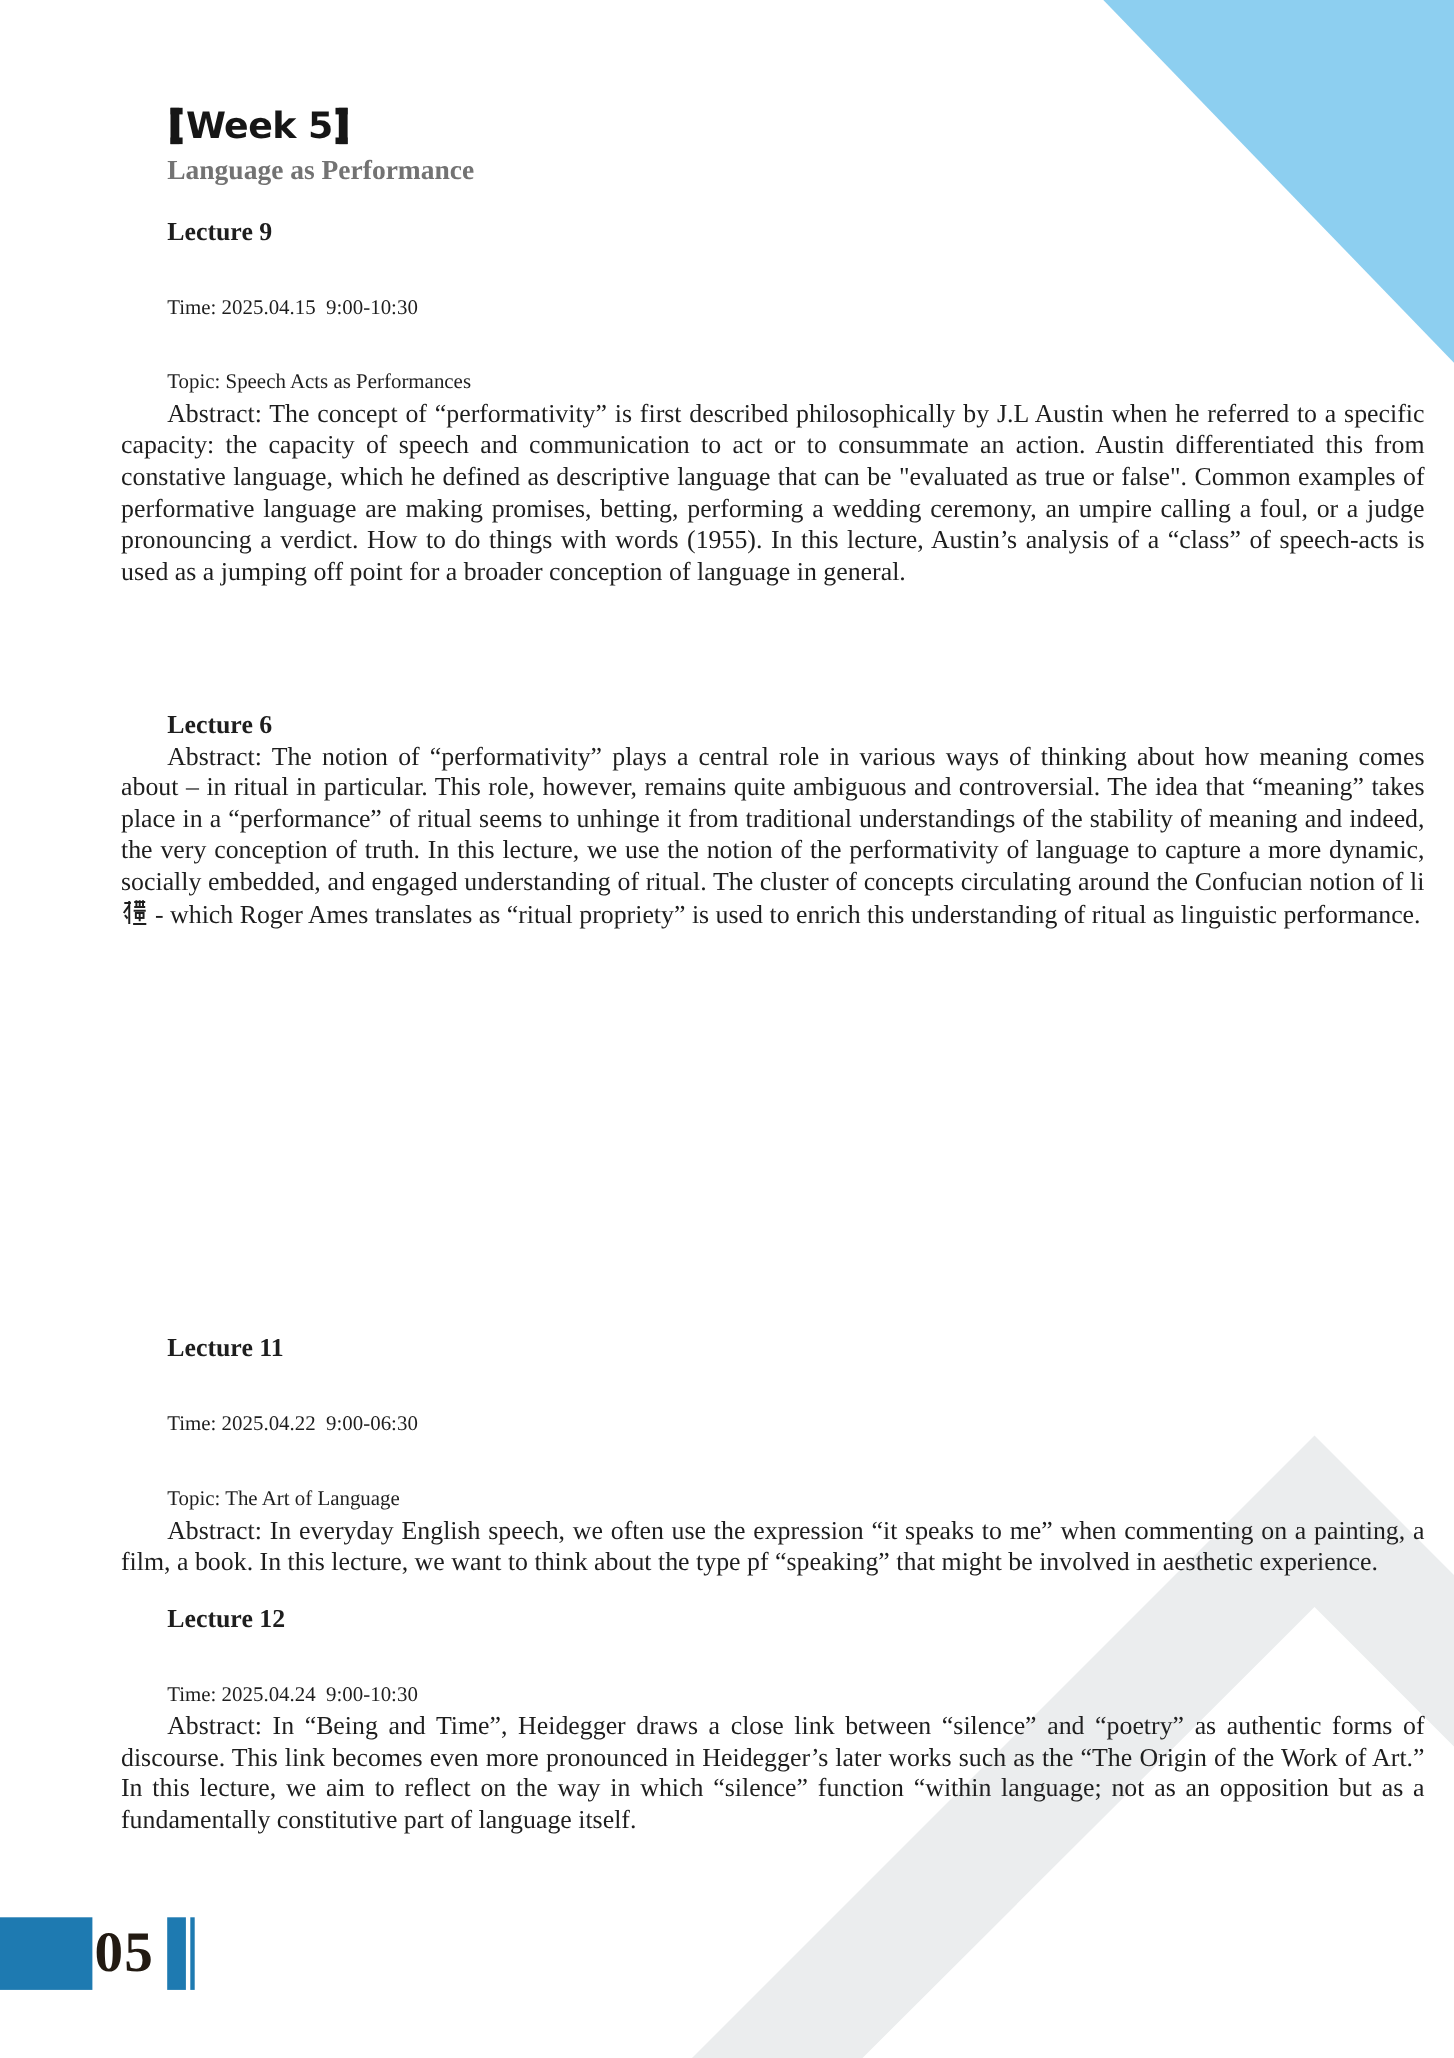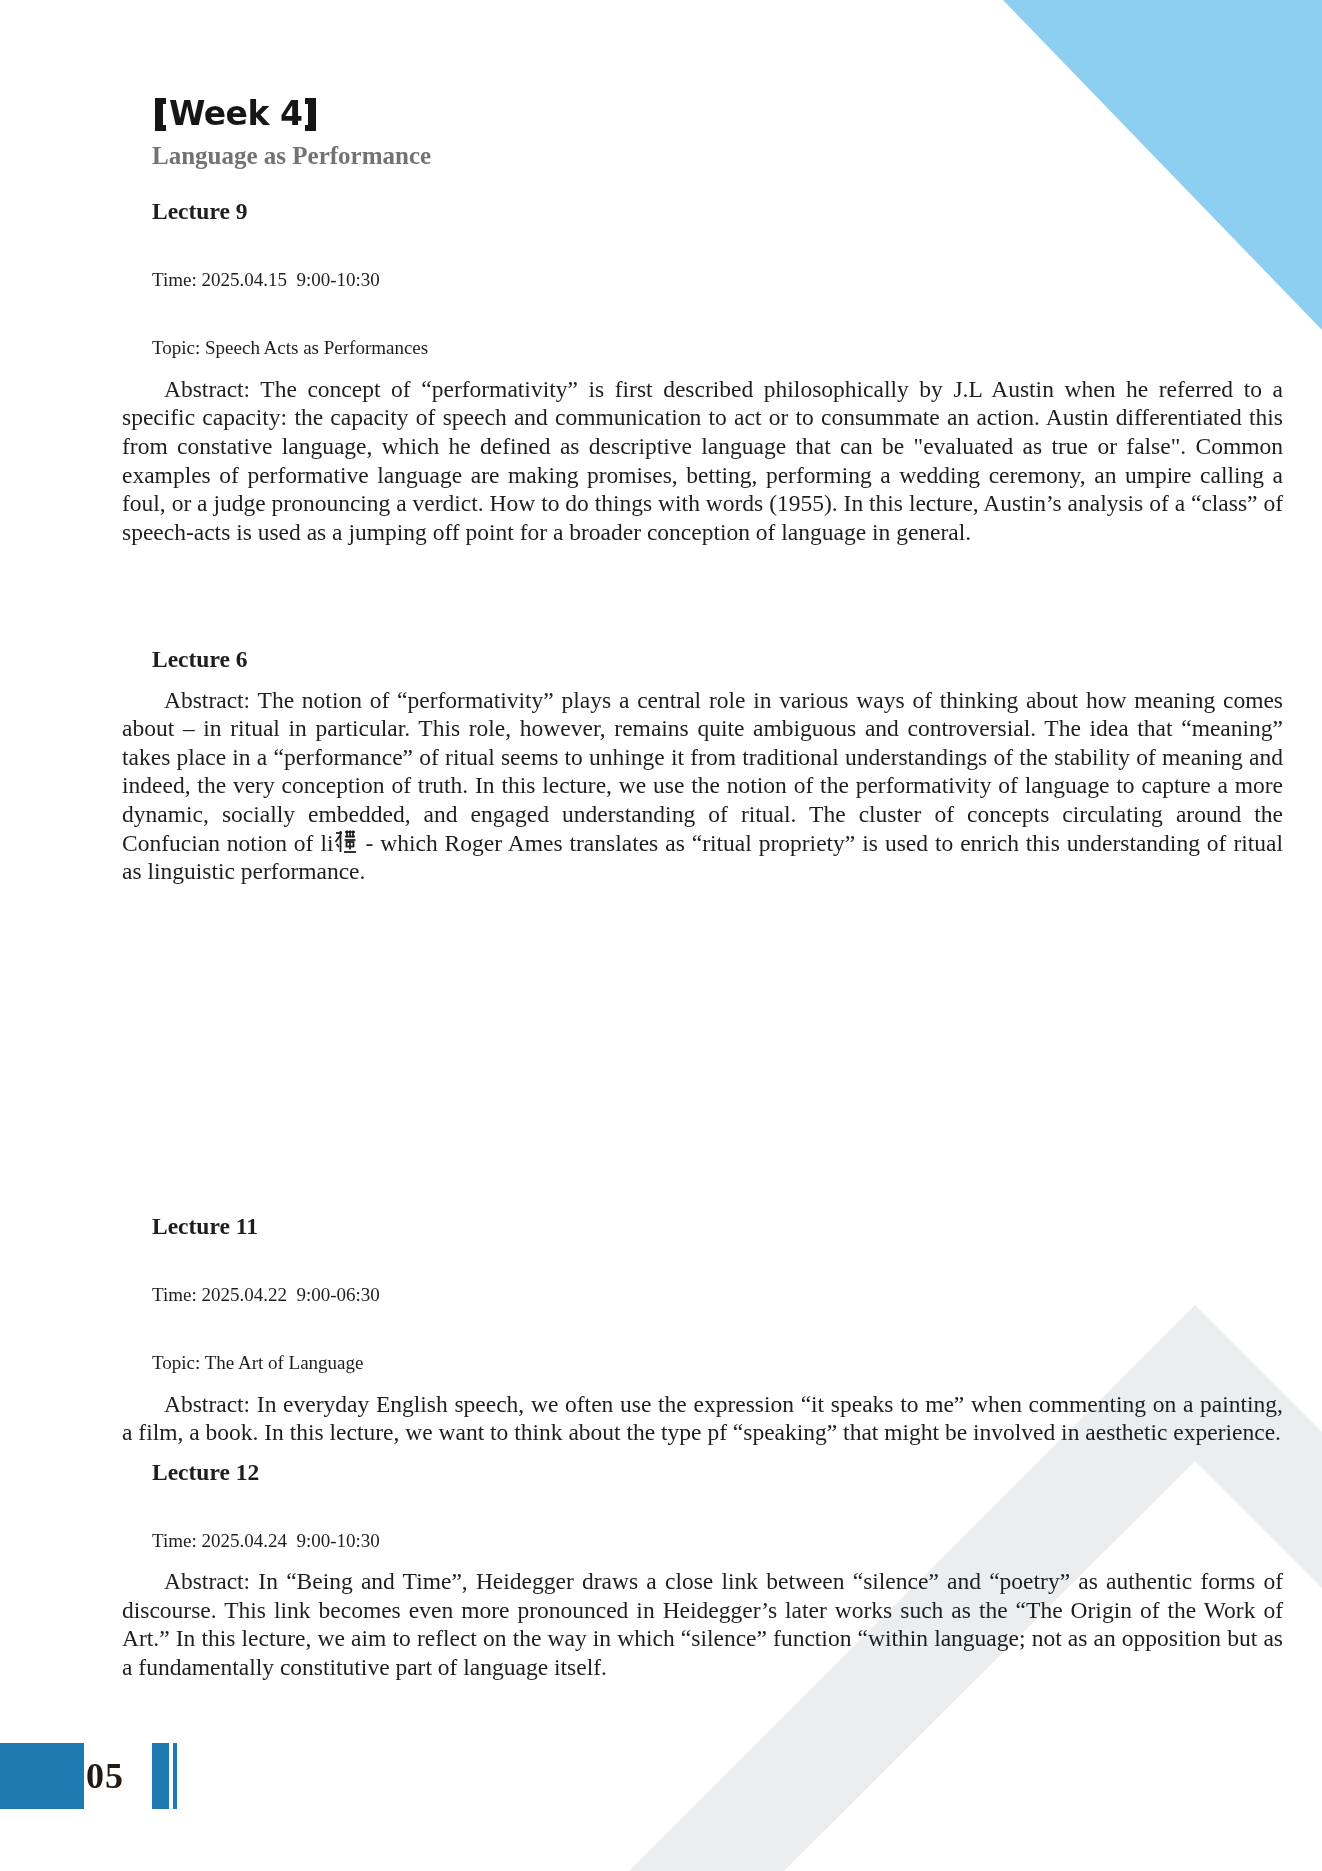--- a/index.html
+++ b/index.html
@@ -40,52 +40,52 @@
     line-height:28.6px;
   }
   .line{
     margin-left:42px;
     font-size:19px;
     line-height:28.6px;
     white-space:pre-wrap;
     margin-top:40px;
   }
   .abstract{
-    margin:12px;
+    margin:0;
     font-size:23.5px;
     line-height:28.6px;
     text-align:justify;
     text-indent:42px;
   }
   .li-glyph{display:inline-block;vertical-align:-3px;margin:0 1px;}
   .footer-block,.footer-bar,.footer-line{position:absolute;z-index:3;}
   .footer-block{left:0;top:1743px;width:84px;height:66px;}
   .page-number{
     position:absolute;left:86px;top:1744px;z-index:3;
     font-family:"Liberation Serif", serif;
-    font-weight:bold;font-size:36px;line-height:64px;
+    font-weight:bold;font-size:52px;line-height:64px;
     color:#221a12;letter-spacing:1px;
   }
   .footer-bar{left:152px;top:1743px;width:17px;height:66px;}
   .footer-line{left:173px;top:1743px;width:4px;height:66px;}
 </style>
 </head>
 <body>
 
 <div class="page" style="color: rgb(30, 30, 30);">
 
   <svg class="decor-svg" viewBox="0 0 1322 1871" aria-hidden="true">
     <polygon points="1003,0 1322,0 1322,330" fill="#8dcff0"></polygon>
     <polygon points="629,1871 1195,1305 1322,1432 1322,1588 1195,1461 784,1871" fill="#ebedee"></polygon>
   </svg>
 
   <section class="content-block" style="top:92px">
     <h2 class="week-title">
         <span class="lb"></span>
-        <span>Week 4</span>
+        <span>Week 5</span>
         <span class="rb"></span>
       </h2>
     <div class="week-subtitle">Language as Performance</div>
   </section>
 
   <article class="content-block" style="top:197px">
     <div class="lecture-heading">Lecture 9</div>
     <div class="line">Time: 2025.04.15  9:00-10:30</div>
     <div class="line">Topic: Speech Acts as Performances</div>
     <p class="abstract">Abstract: The concept of “performativity” is first described philosophically by J.L Austin when he referred to a specific capacity: the capacity of speech and communication to act or to consummate an action. Austin differentiated this from constative language, which he defined as descriptive language that can be "evaluated as true or false". Common examples of performative language are making promises, betting, performing a wedding ceremony, an umpire calling a foul, or a judge pronouncing a verdict. How to do things with words (1955). In this lecture, Austin’s analysis of a “class” of speech-acts is used as a jumping off point for a broader conception of language in general.</p>

